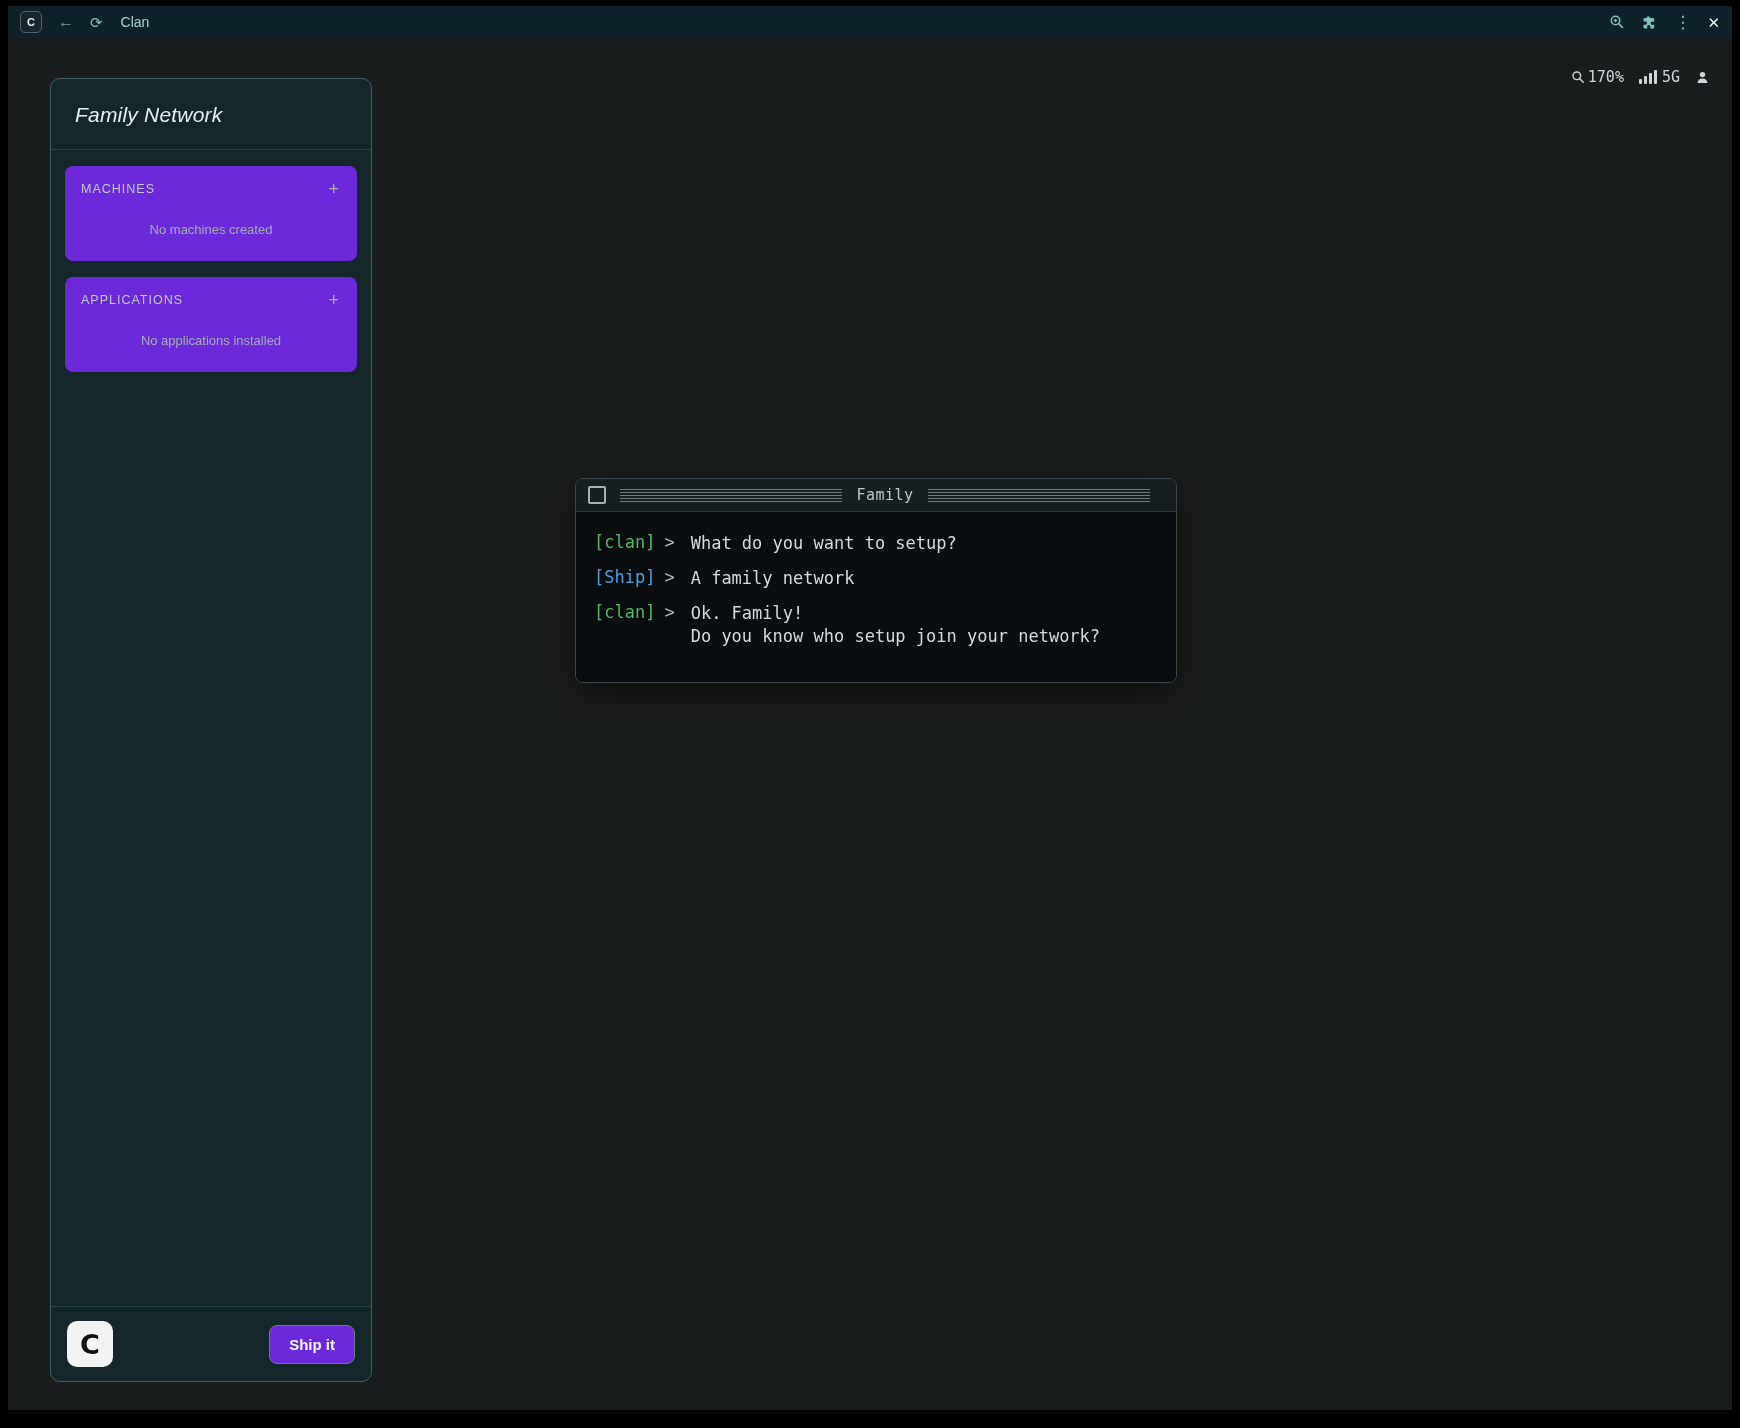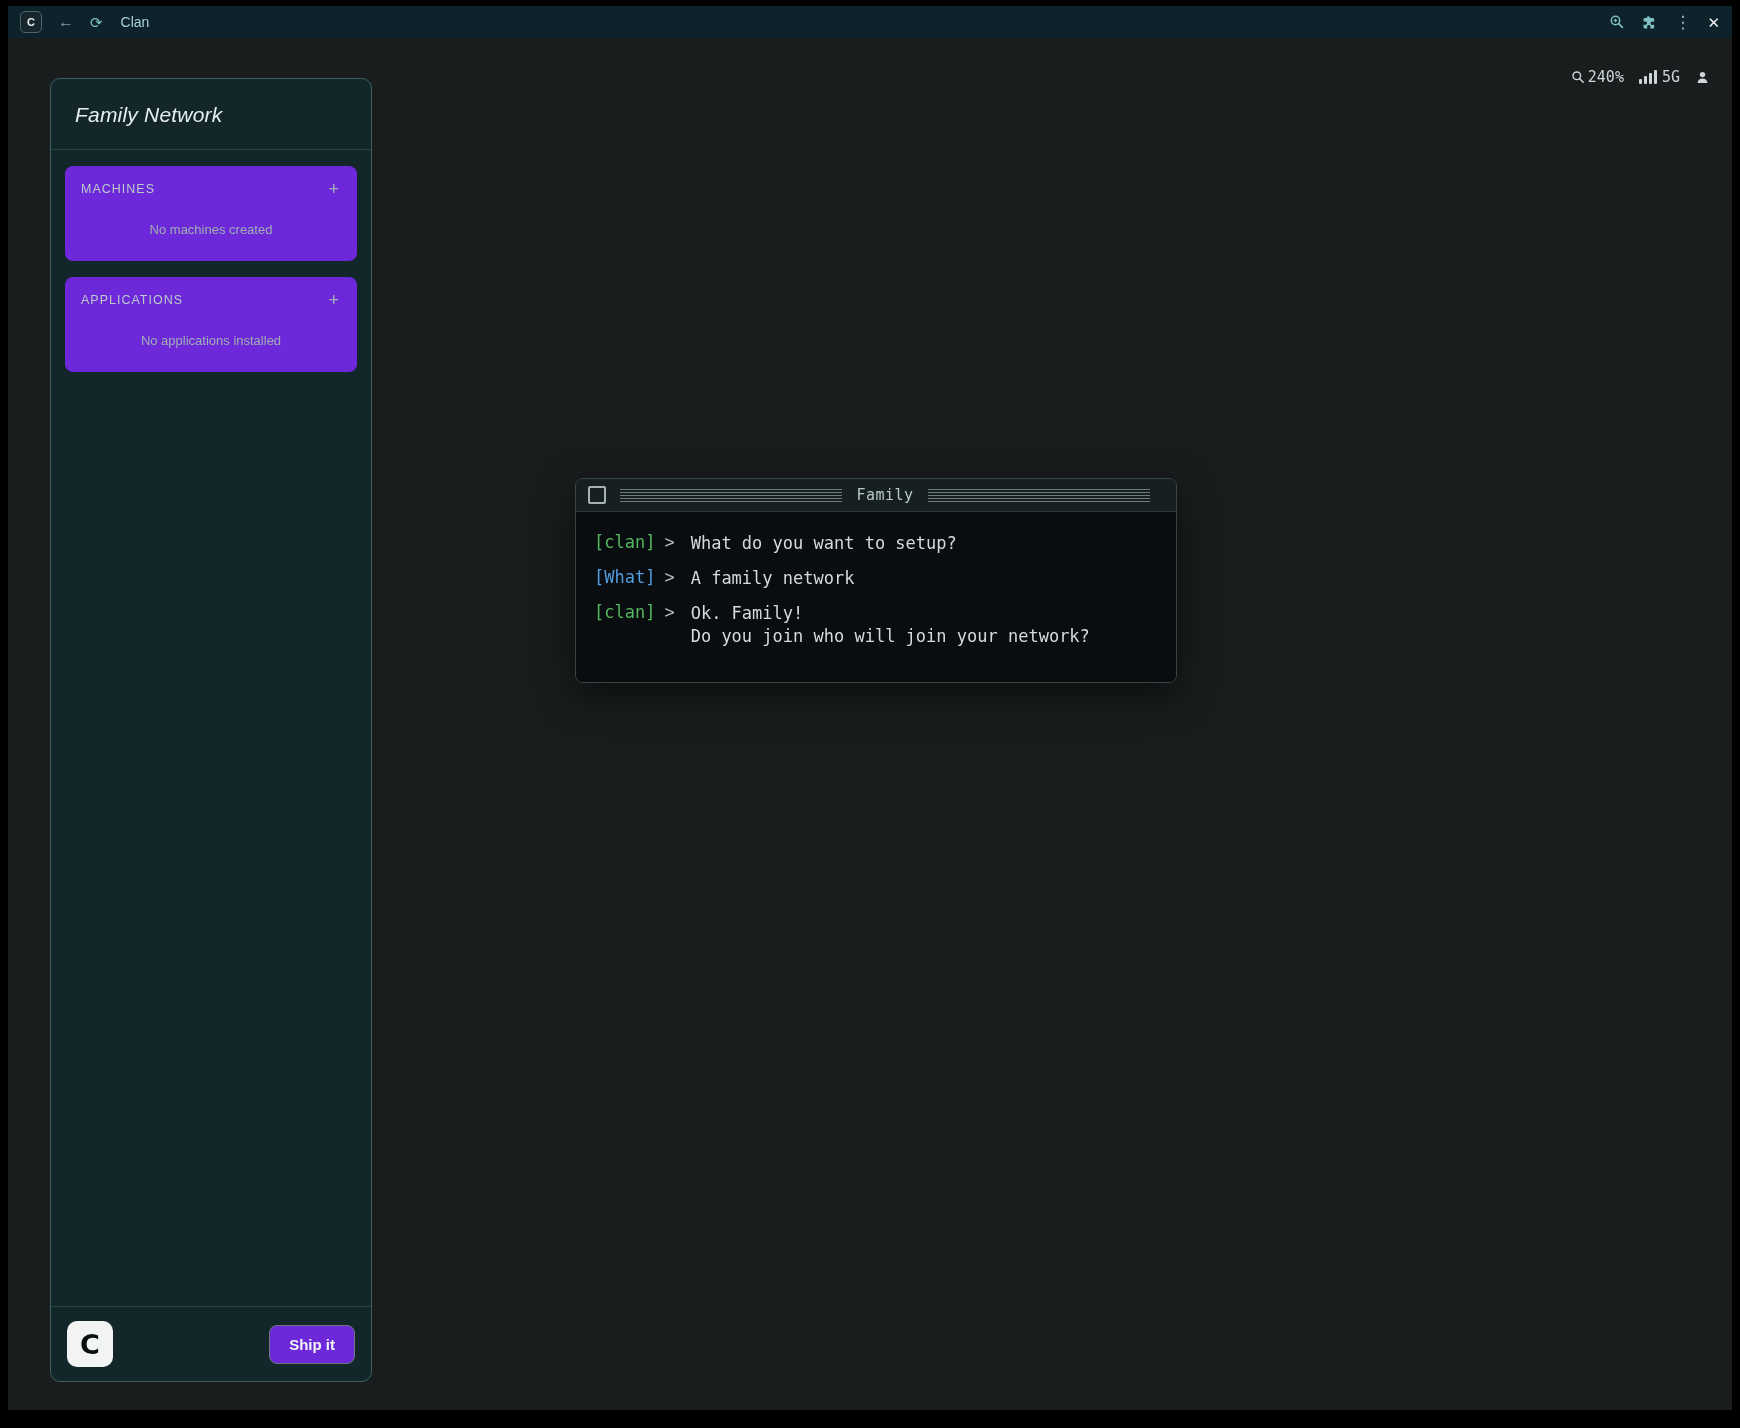--- a/index.html
+++ b/index.html
@@ -156,21 +156,21 @@
   </header>
 
   <main class="content">
 
     <div class="status-row">
       <span class="status-item">
         <svg width="14" height="14" viewBox="0 0 14 14">
           <circle cx="5.8" cy="5.8" r="3.8" fill="none" stroke="#ccd6d6" stroke-width="1.4"></circle>
           <line x1="8.7" y1="8.7" x2="12.2" y2="12.2" stroke="#ccd6d6" stroke-width="1.5" stroke-linecap="round"></line>
         </svg>
-        <span>240%</span>
+        <span>170%</span>
       </span>
       <span class="status-item">
         <span class="bars">
             <i></i>
             <i></i>
             <i></i>
             <i></i>
           </span>
         <span>5G</span>
       </span>
@@ -222,33 +222,33 @@
 
         <div class="msg-row">
           <span class="spk green">[clan]</span>
           <span class="sep">&gt;</span>
           <div class="msg-lines">
             <div>What do you want to setup?</div>
           </div>
         </div>
 
         <div class="msg-row">
-          <span class="spk blue">[What]</span>
+          <span class="spk blue">[Ship]</span>
           <span class="sep">&gt;</span>
           <div class="msg-lines">
             <div>A family network</div>
           </div>
         </div>
 
         <div class="msg-row">
           <span class="spk green">[clan]</span>
           <span class="sep">&gt;</span>
           <div class="msg-lines">
             <div>Ok. Family!</div>
-            <div>Do you join who will join your network?</div>
+            <div>Do you know who setup join your network?</div>
           </div>
         </div>
 
       </div>
     </div>
 
   </main>
 </div>
 
 </body></html>

